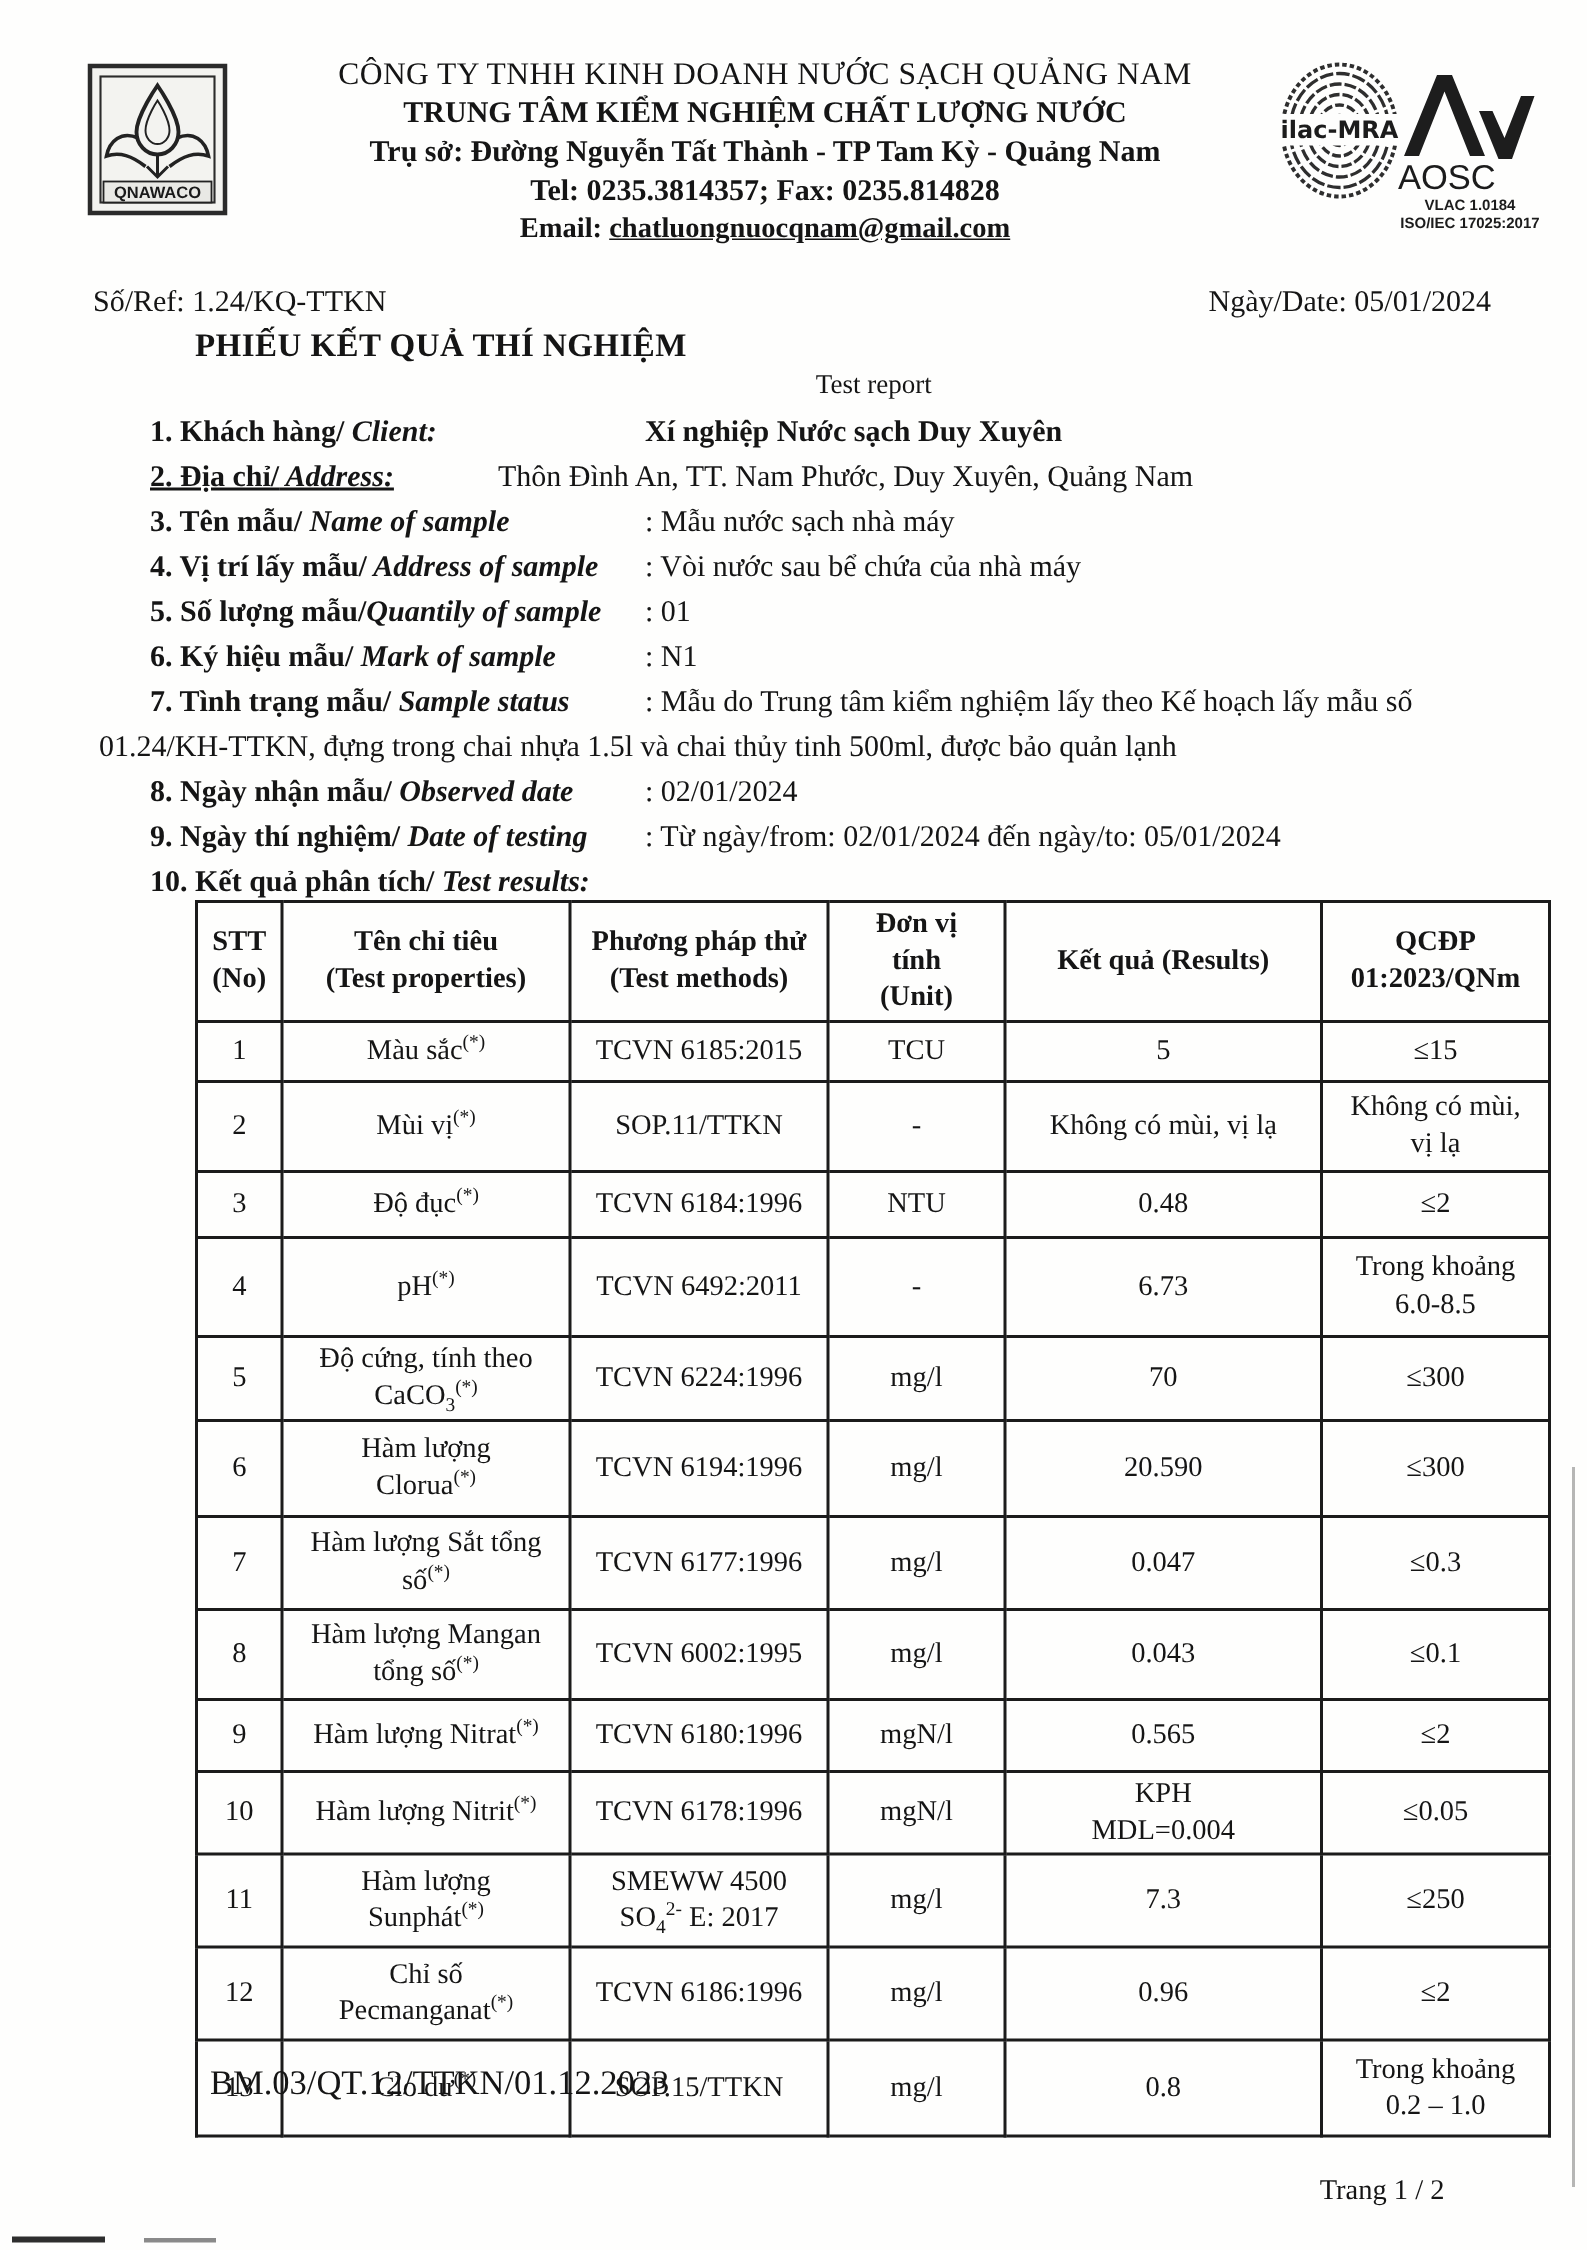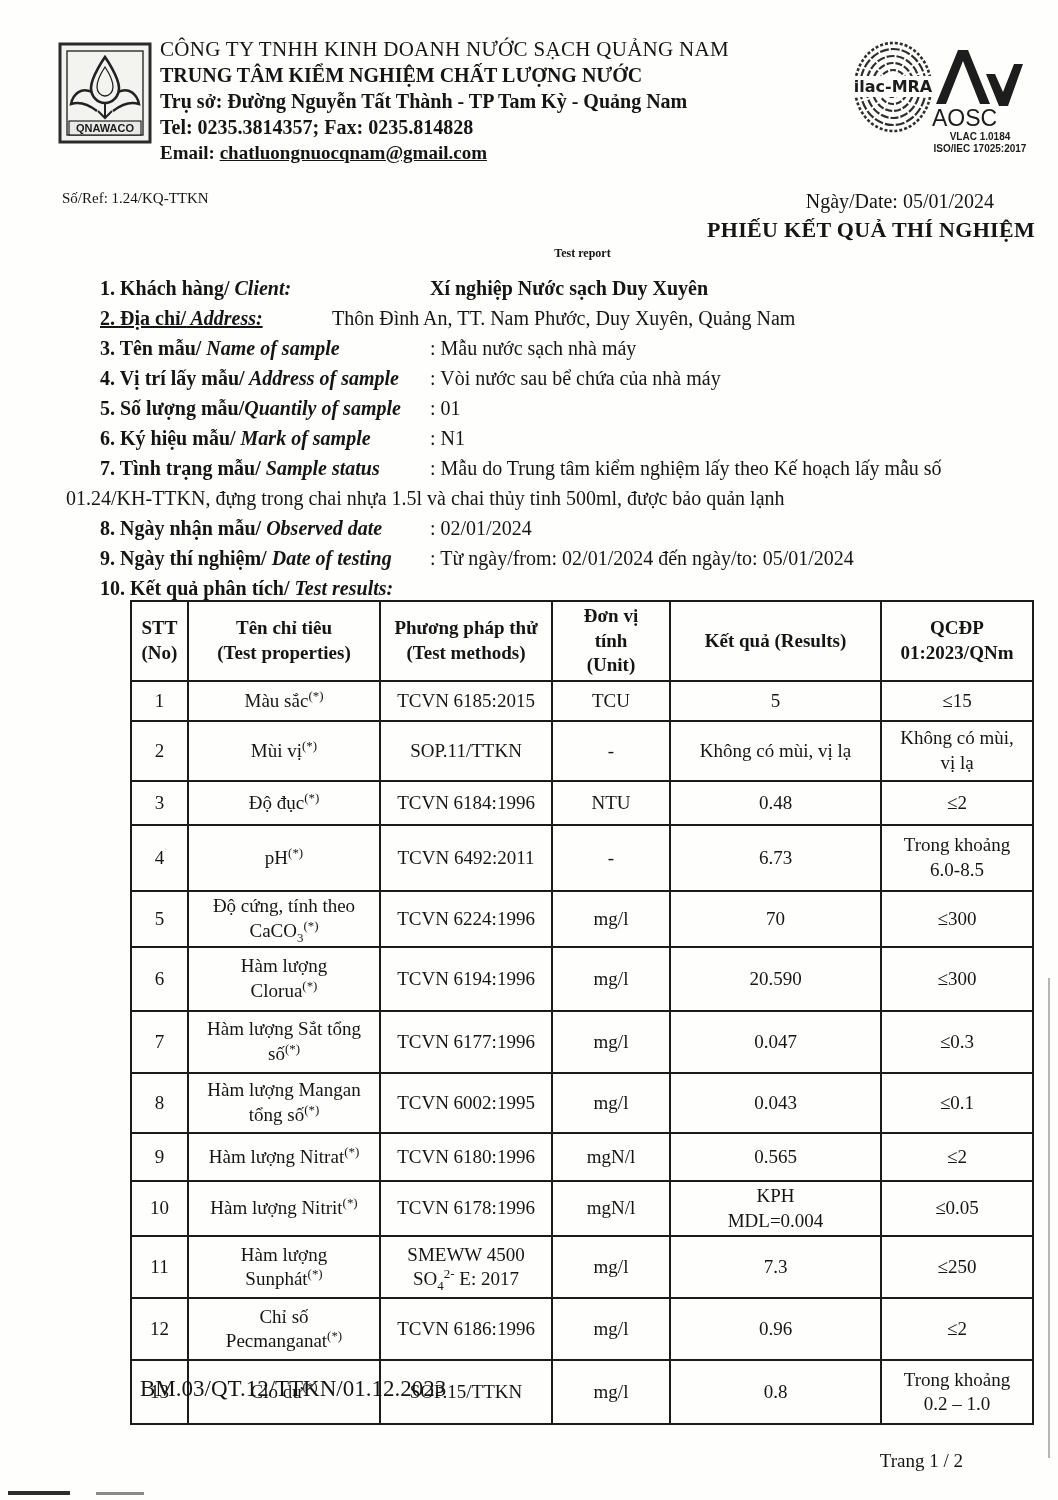--- a/index.html
+++ b/index.html
@@ -4,34 +4,34 @@
 <style>
   html,body{margin:0;padding:0;background:#e8e8e8;}
   .page{
     position:relative;width:1058px;height:1500px;margin:0 auto;
     background:#fefefd;color:#151515;
     font-family:"Liberation Serif","DejaVu Serif",serif;
     overflow:hidden;
   }
   
   .logo-left{position:absolute;left:58px;top:42px;width:94px;height:102px;}
-  .hdr-text{position:absolute;left:160px;top:36px;width:700px;line-height:26px;}
+  .hdr-text{position:absolute;left:160px;top:36px;width:700px;text-align:center;line-height:26px;}
   .hdr-l1{font-size:21px;letter-spacing:.3px;}
   .hdr-l2,.hdr-l3,.hdr-l4{font-size:20px;font-weight:bold;}
   .hdr-l5{font-size:19px;font-weight:bold;}
   .hdr-email{text-decoration:underline;margin-top:40px;}
   .logo-ilac{position:absolute;left:850px;top:38px;width:86px;height:98px;}
   .logo-aosc{position:absolute;left:928px;top:42px;width:106px;height:112px;}
   
-  .meta-ref{position:absolute;left:62px;top:190px;font-size:15px;}
+  .meta-ref{position:absolute;left:62px;top:190px;font-size:20px;}
   .meta-date{position:absolute;right:64px;top:190px;font-size:20px;}
-  .doc-title{position:absolute;left:130px;top:217px;width:905px;text-align:right;
+  .doc-title{position:absolute;left:130px;top:217px;width:905px;text-align:left;
              font-size:22px;font-weight:bold;letter-spacing:.3px;}
   .doc-subtitle{position:absolute;left:130px;top:246px;width:905px;text-align:center;
-             font-size:12px;font-weight:bold;}
+             font-size:18px;font-weight:normal;}
   
   .info-list{position:absolute;left:66px;top:273px;width:934px;font-size:20px;line-height:30px;}
   .info-item{padding-left:34px;white-space:nowrap;}
   .info-item .lbl{display:inline-block;min-width:330px;}
   .info-item:nth-child(2) .lbl{min-width:232px;text-decoration:underline;}
   .info-item:nth-child(1) .val{font-weight:bold;}
   .info-cont{padding-left:0;}
   
   .tbl-wrap{position:absolute;left:130px;top:600px;}
   table.results{border-collapse:collapse;width:902px;table-layout:fixed;font-size:19px;border-radius:29px;}

